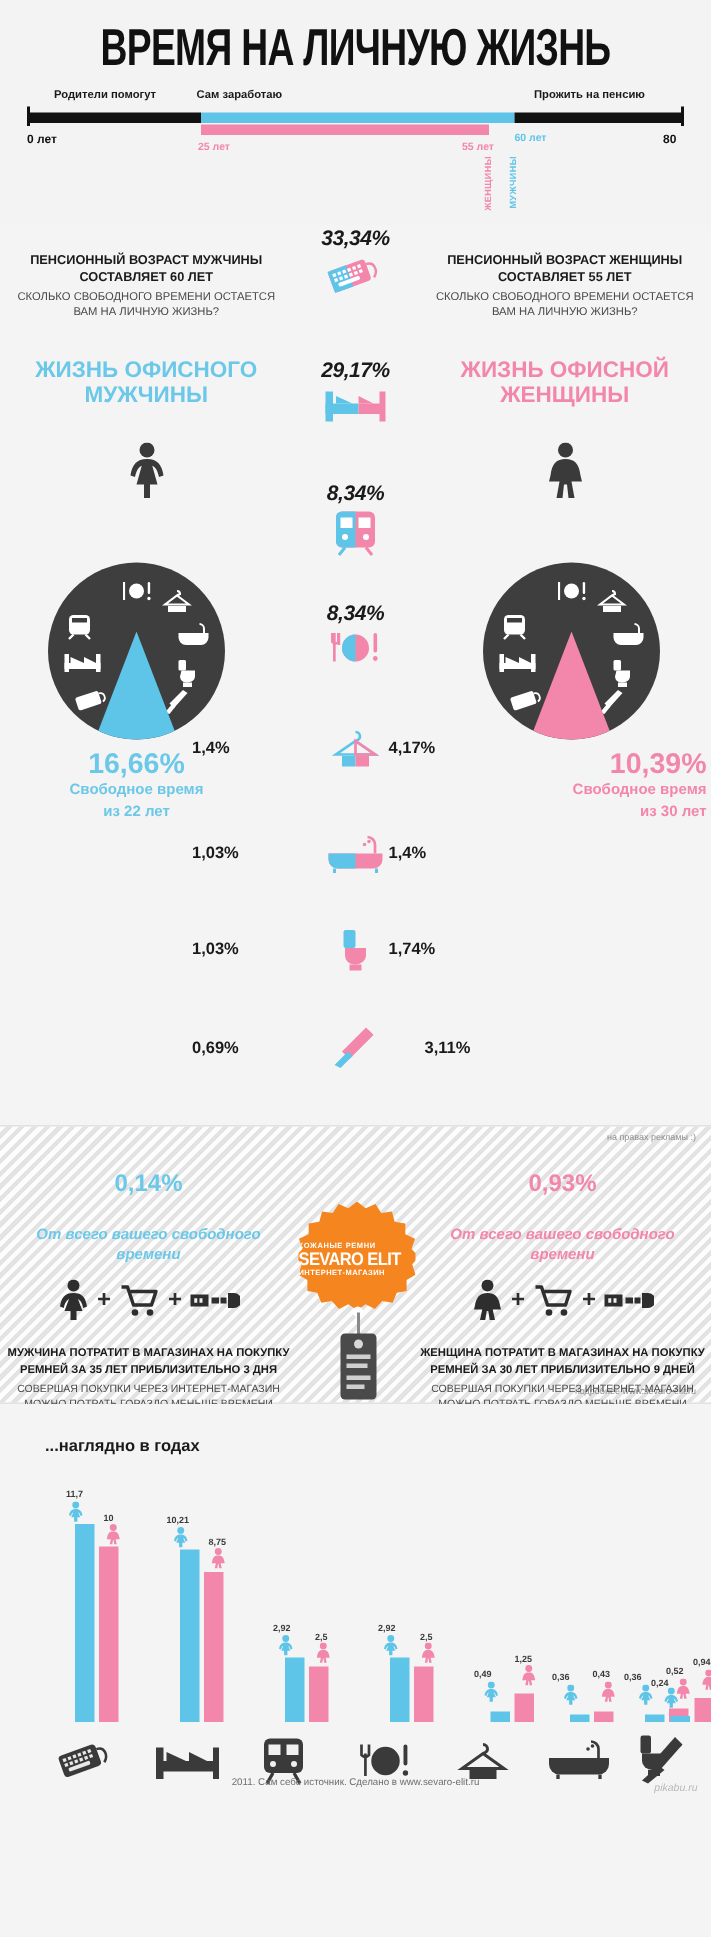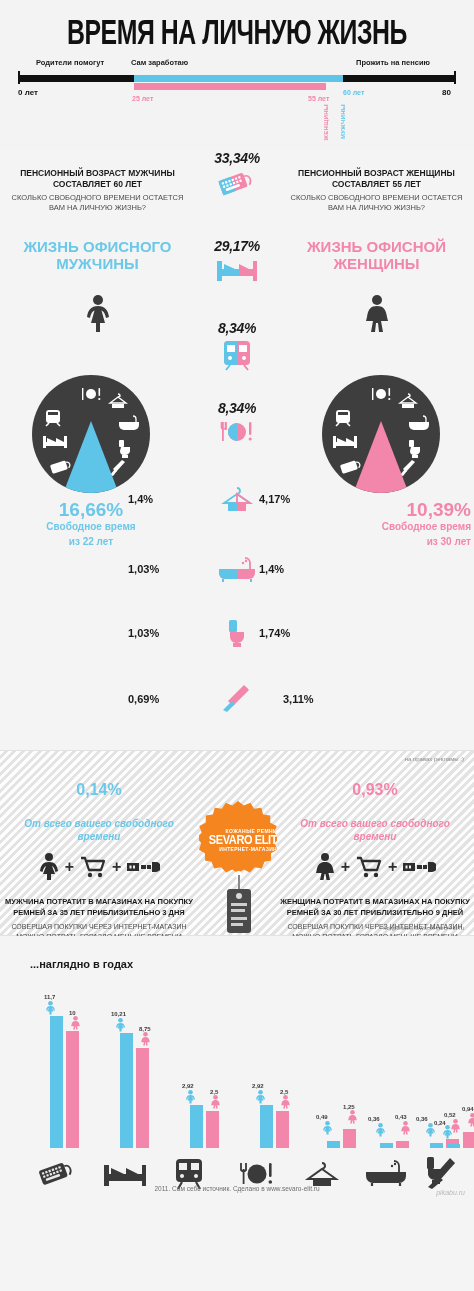--- a/index.html
+++ b/index.html
@@ -94,21 +94,21 @@
   .starburst {
     width:78px; height:78px; background:#f5851f;
     clip-path: polygon(
       50% 0%,57.4% 5.8%,65.8% 2.2%,70.7% 9.8%,79.9% 8.5%,82.2% 17.4%,
       91.3% 18.7%,91.3% 28%,99.6% 31.9%,96.6% 40.7%,103% 47.2%,97.2% 53.7%,
       100% 62.6%,92.4% 67.1%,92.4% 76.4%,84% 78%,80.5% 86.5%,71.6% 85%,
       65.3% 91.8%,57.4% 87.8%,50% 93%,42.6% 87.8%,34.7% 91.8%,28.4% 85%,
       19.5% 86.5%,16% 78%,7.6% 76.4%,7.6% 67.1%,0% 62.6%,2.8% 53.7%,
       -3% 47.2%,3.4% 40.7%,0.4% 31.9%,8.7% 28%,8.7% 18.7%,17.8% 17.4%,
       20.1% 8.5%,29.3% 9.8%,34.2% 2.2%,42.6% 5.8%);
-    display:flex; flex-direction:column; align-items:flex-end; justify-content:center;
+    display:flex; flex-direction:column; align-items:flex-start; justify-content:center;
   }
   .bg-l1 { font-size:5px; font-weight:bold; color:#fff; letter-spacing:0.4px; }
   .bg-l2 { font-size:11px; font-weight:bold; color:#fff; letter-spacing:-0.4px; transform:scaleY(1.1); }
   .bg-l3 { font-size:5px; font-weight:bold; color:#fff; letter-spacing:0.3px; }
   .tagdot { position:absolute; left:36px; top:70px; width:7px; height:7px; background:#fff; border-radius:50%; }
   .tagstr { position:absolute; left:39px; top:74px; width:1.5px; height:16px; background:#8a8a8a; }
   .tag { position:absolute; left:28px; top:88px; width:24px; height:44px; background:#4a4a4a; border-radius:3px; }
   .tag .hole { position:absolute; left:9px; top:4px; width:6px; height:6px; border-radius:50%; background:#d8d8d8; }
   .tag .ln { position:absolute; left:4px; background:#cfcfcf; height:3px; }
 

